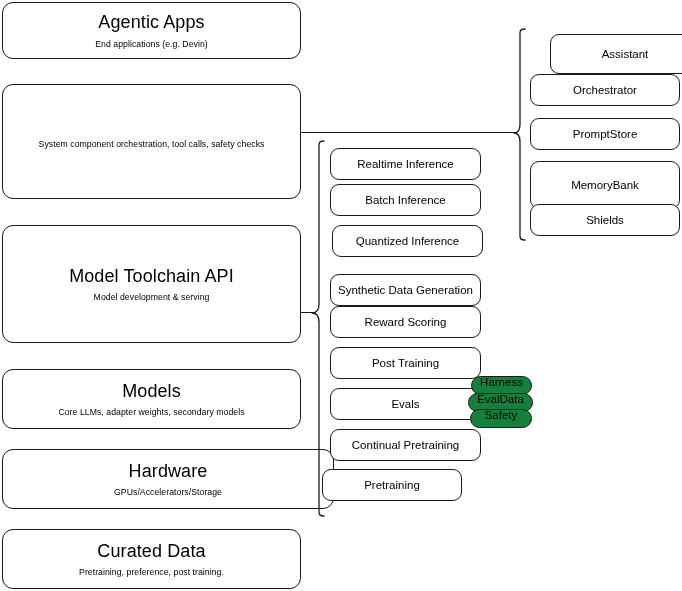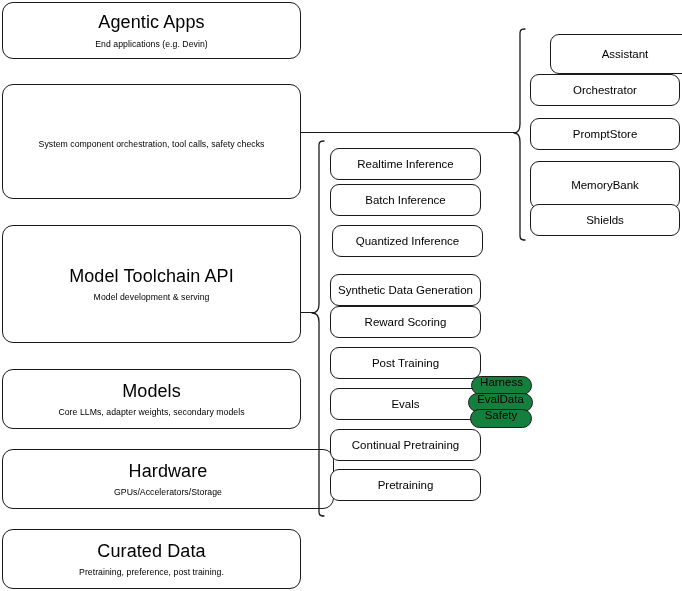--- a/index.html
+++ b/index.html
@@ -164,21 +164,21 @@
   </div>
   <div class="node chip" style="left:330px; top:347px; width:151px; height:32px;">
     <span>Post Training</span>
   </div>
   <div class="node chip" style="left:330px; top:388px; width:151px; height:32px;">
     <span>Evals</span>
   </div>
   <div class="node chip" style="left:330px; top:429px; width:151px; height:32px;">
     <span>Continual Pretraining</span>
   </div>
-  <div class="node chip" style="left:330px; top:469px; width:151px; height:32px;">
+  <div class="node chip" style="left:322px; top:469px; width:140px; height:32px;">
     <span>Pretraining</span>
   </div>
 
   <div class="pill" style="left:471px; top:376px; width:61px; height:19px;">
     <span>Harness</span>
   </div>
   <div class="pill" style="left:468px; top:393px; width:65px; height:19px;">
     <span>EvalData</span>
   </div>
   <div class="pill" style="left:470px; top:409px; width:62px; height:19px;">

